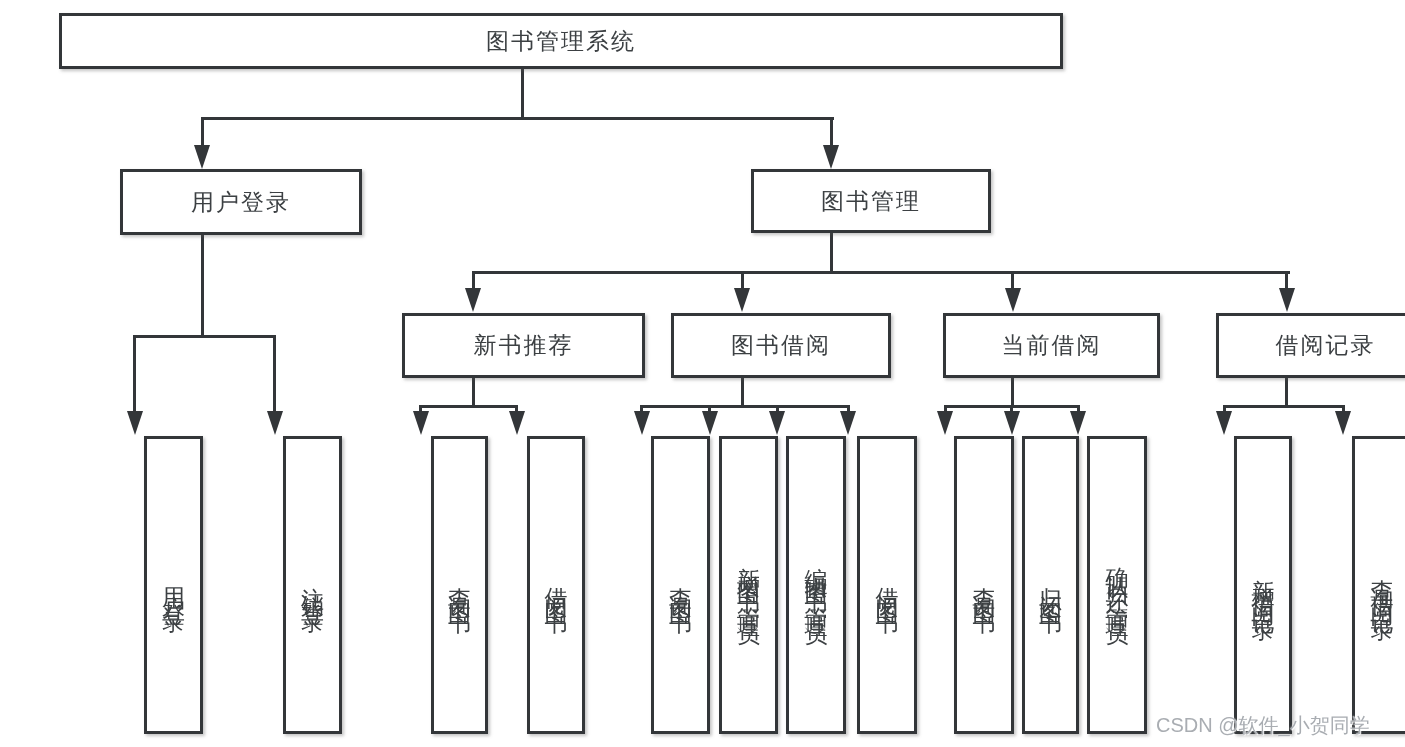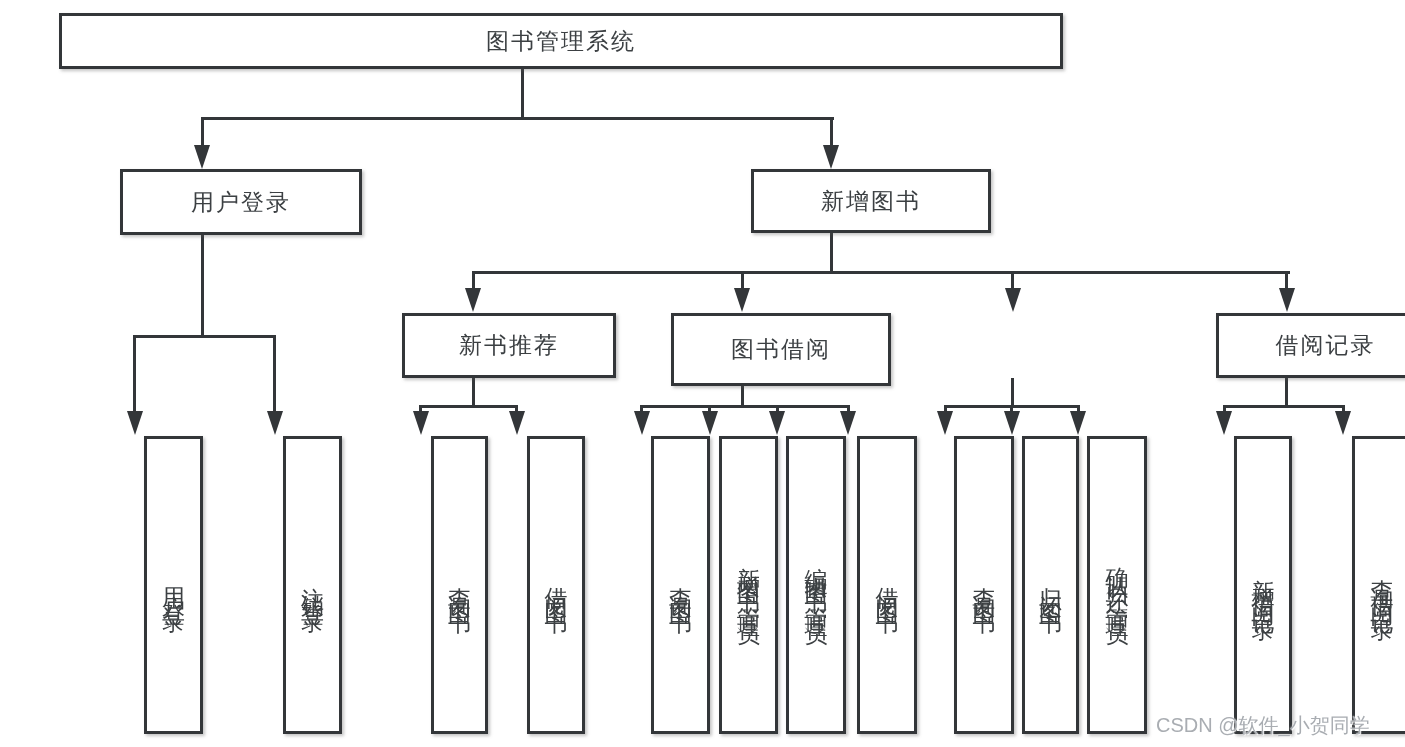--- a/index.html
+++ b/index.html
@@ -122,27 +122,30 @@
     <div class="arrow" style="left: 1070px; top: 411px;"></div>
     <div class="arrow" style="left: 1216px; top: 411px;"></div>
     <div class="arrow" style="left: 1335px; top: 411px;"></div>
     <div class="node" style="left: 20px; top: 13px; width: 1004px; height: 56px;">
       <span class="node-label">图书管理系统</span>
     </div>
     <div class="node" style="left: 81px; top: 169px; width: 242px; height: 66px;">
       <span class="node-label">用户登录</span>
     </div>
     <div class="node" style="left: 712px; top: 169px; width: 240px; height: 64px;">
-      <span class="node-label">新增图书</span>
+      <span class="node-label">图书管理</span>
     </div>
-    <div class="node" style="left: 363px; top: 313px; width: 214px; height: 65px;">
+    <div class="node" style="left: 363px; top: 313px; width: 243px; height: 65px;">
       <span class="node-label">新书推荐</span>
     </div>
-    <div class="node" style="left: 632px; top: 313px; width: 220px; height: 73px;">
+    <div class="node" style="left: 632px; top: 313px; width: 220px; height: 65px;">
       <span class="node-label">图书借阅</span>
+    </div>
+    <div class="node" style="left: 904px; top: 313px; width: 217px; height: 65px;">
+      <span class="node-label">当前借阅</span>
     </div>
     <div class="node" style="left: 1177px; top: 313px; width: 219px; height: 65px;">
       <span class="node-label">借阅记录</span>
     </div>
     <div class="node vertical" style="left: 105px; top: 436px; width: 59px; height: 298px;">
       <span class="node-label">用户登录</span>
     </div>
     <div class="node vertical" style="left: 244px; top: 436px; width: 59px; height: 298px;">
       <span class="node-label">注销登录</span>
     </div>

